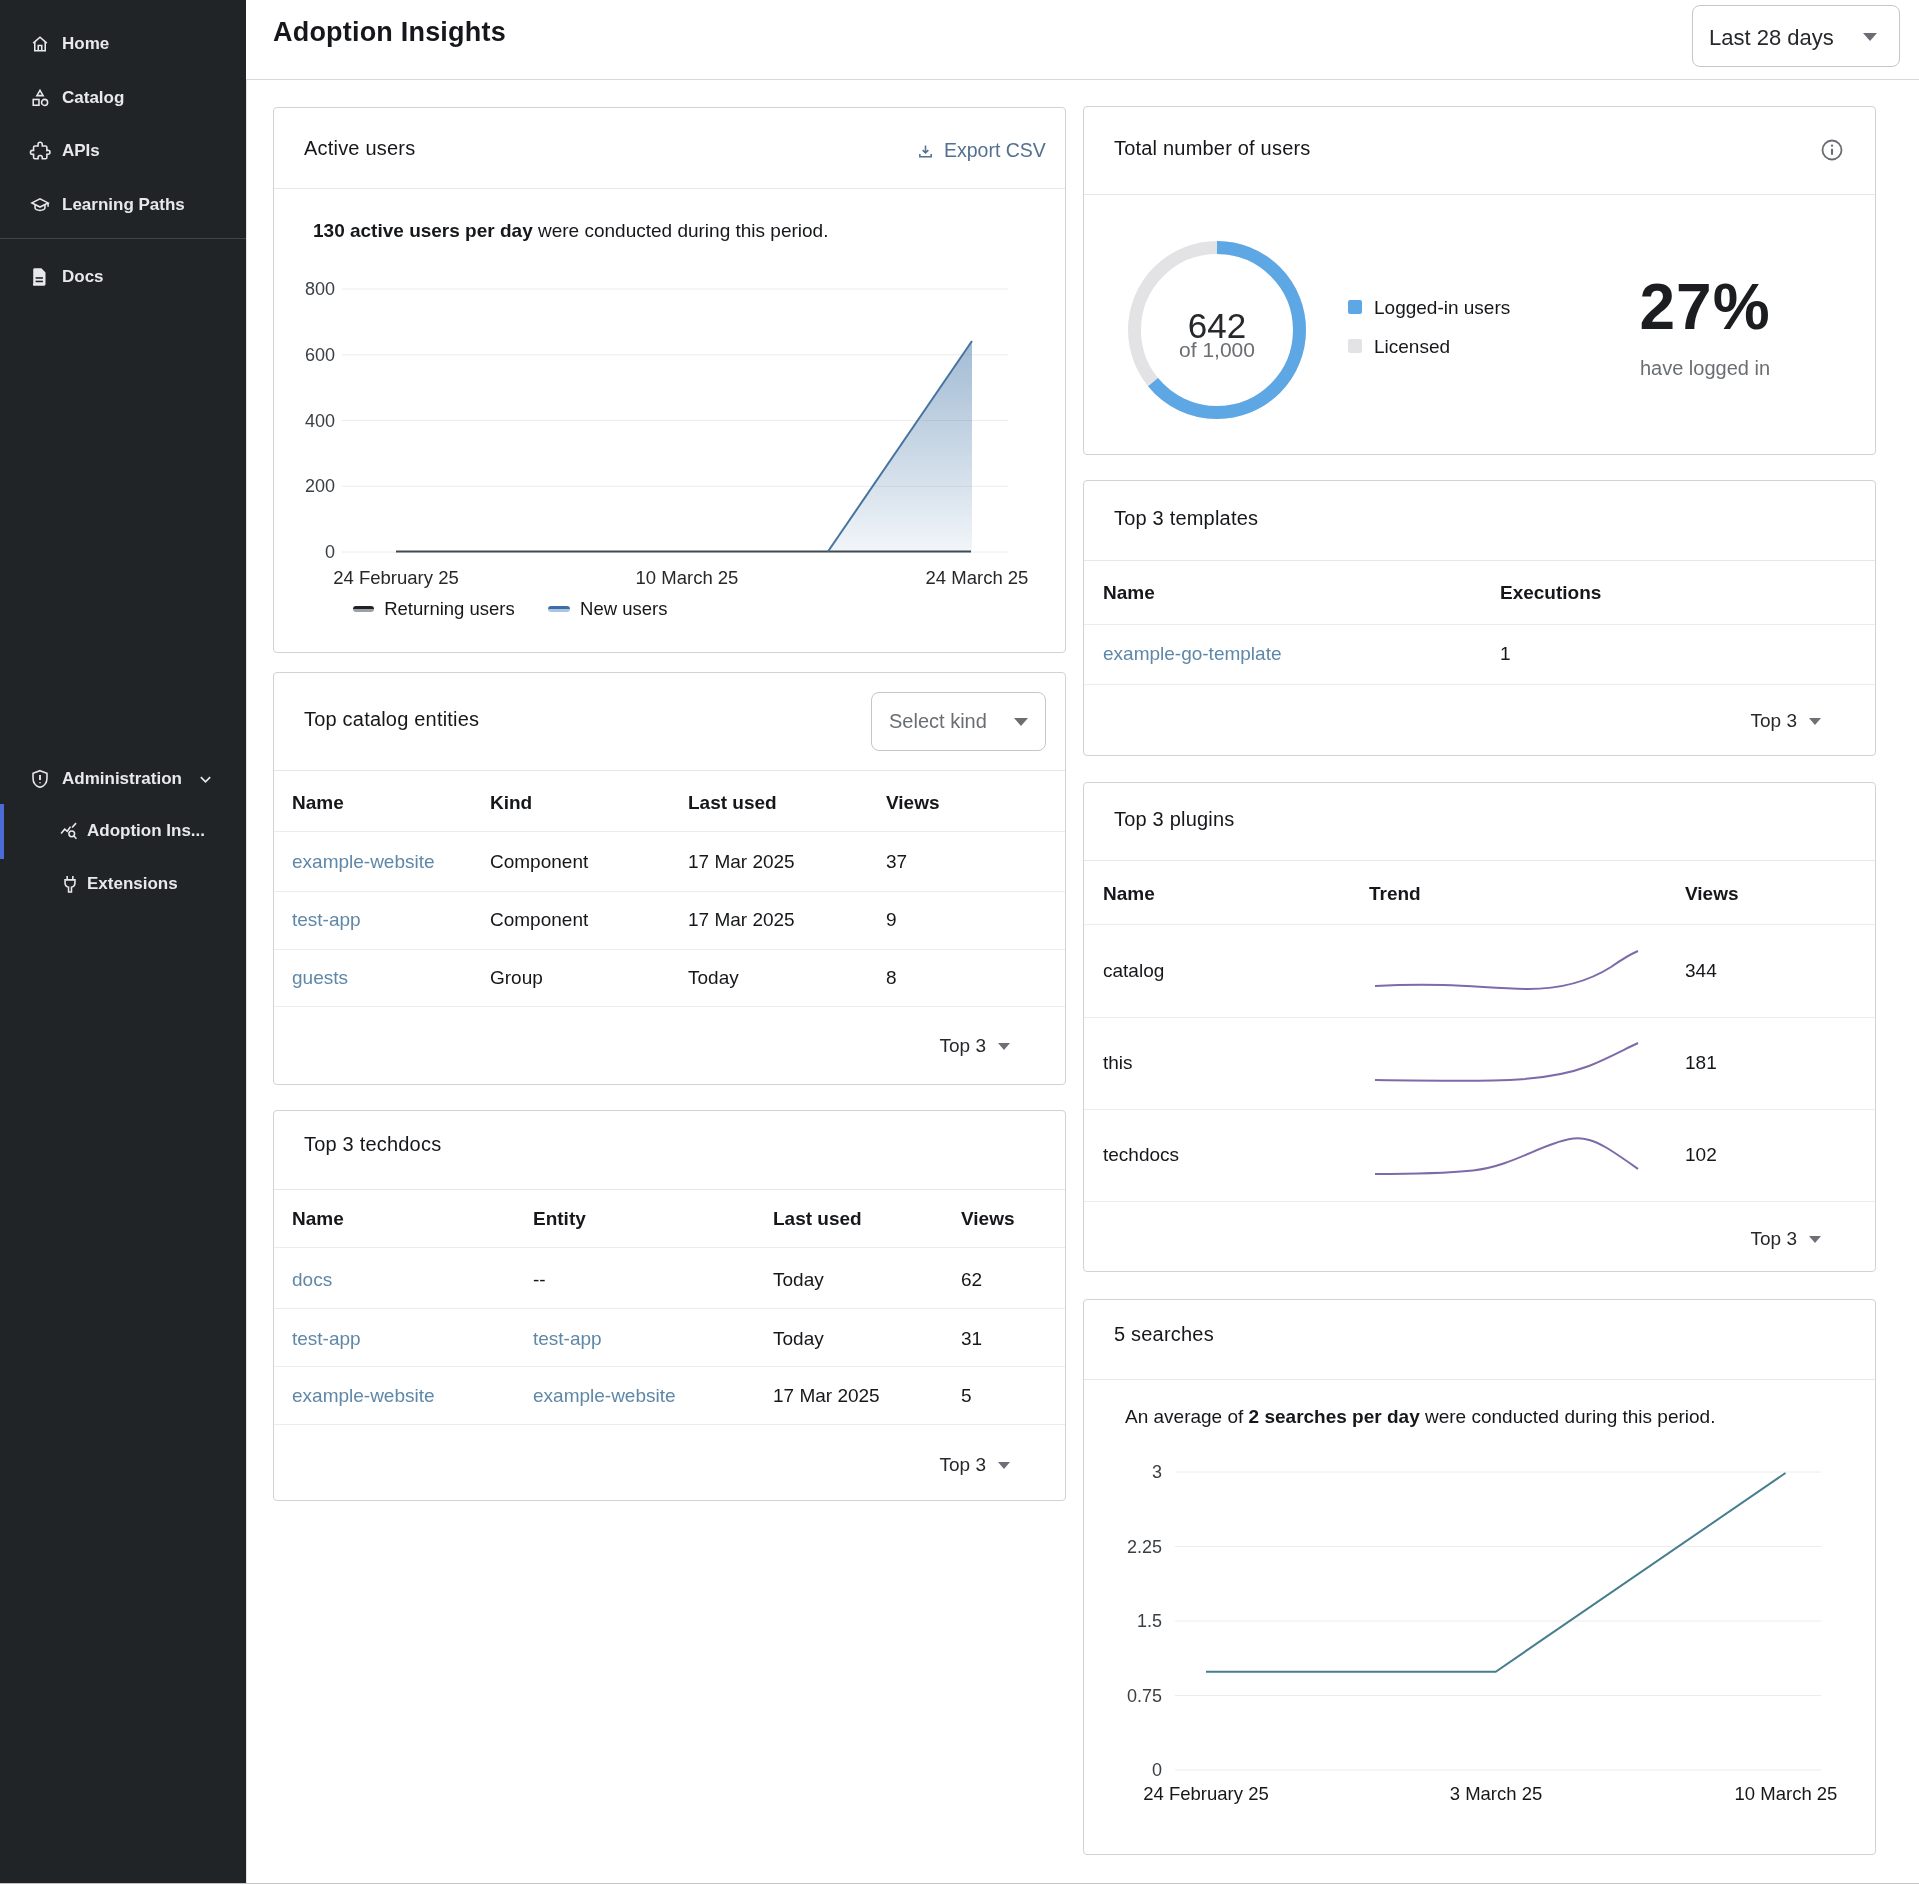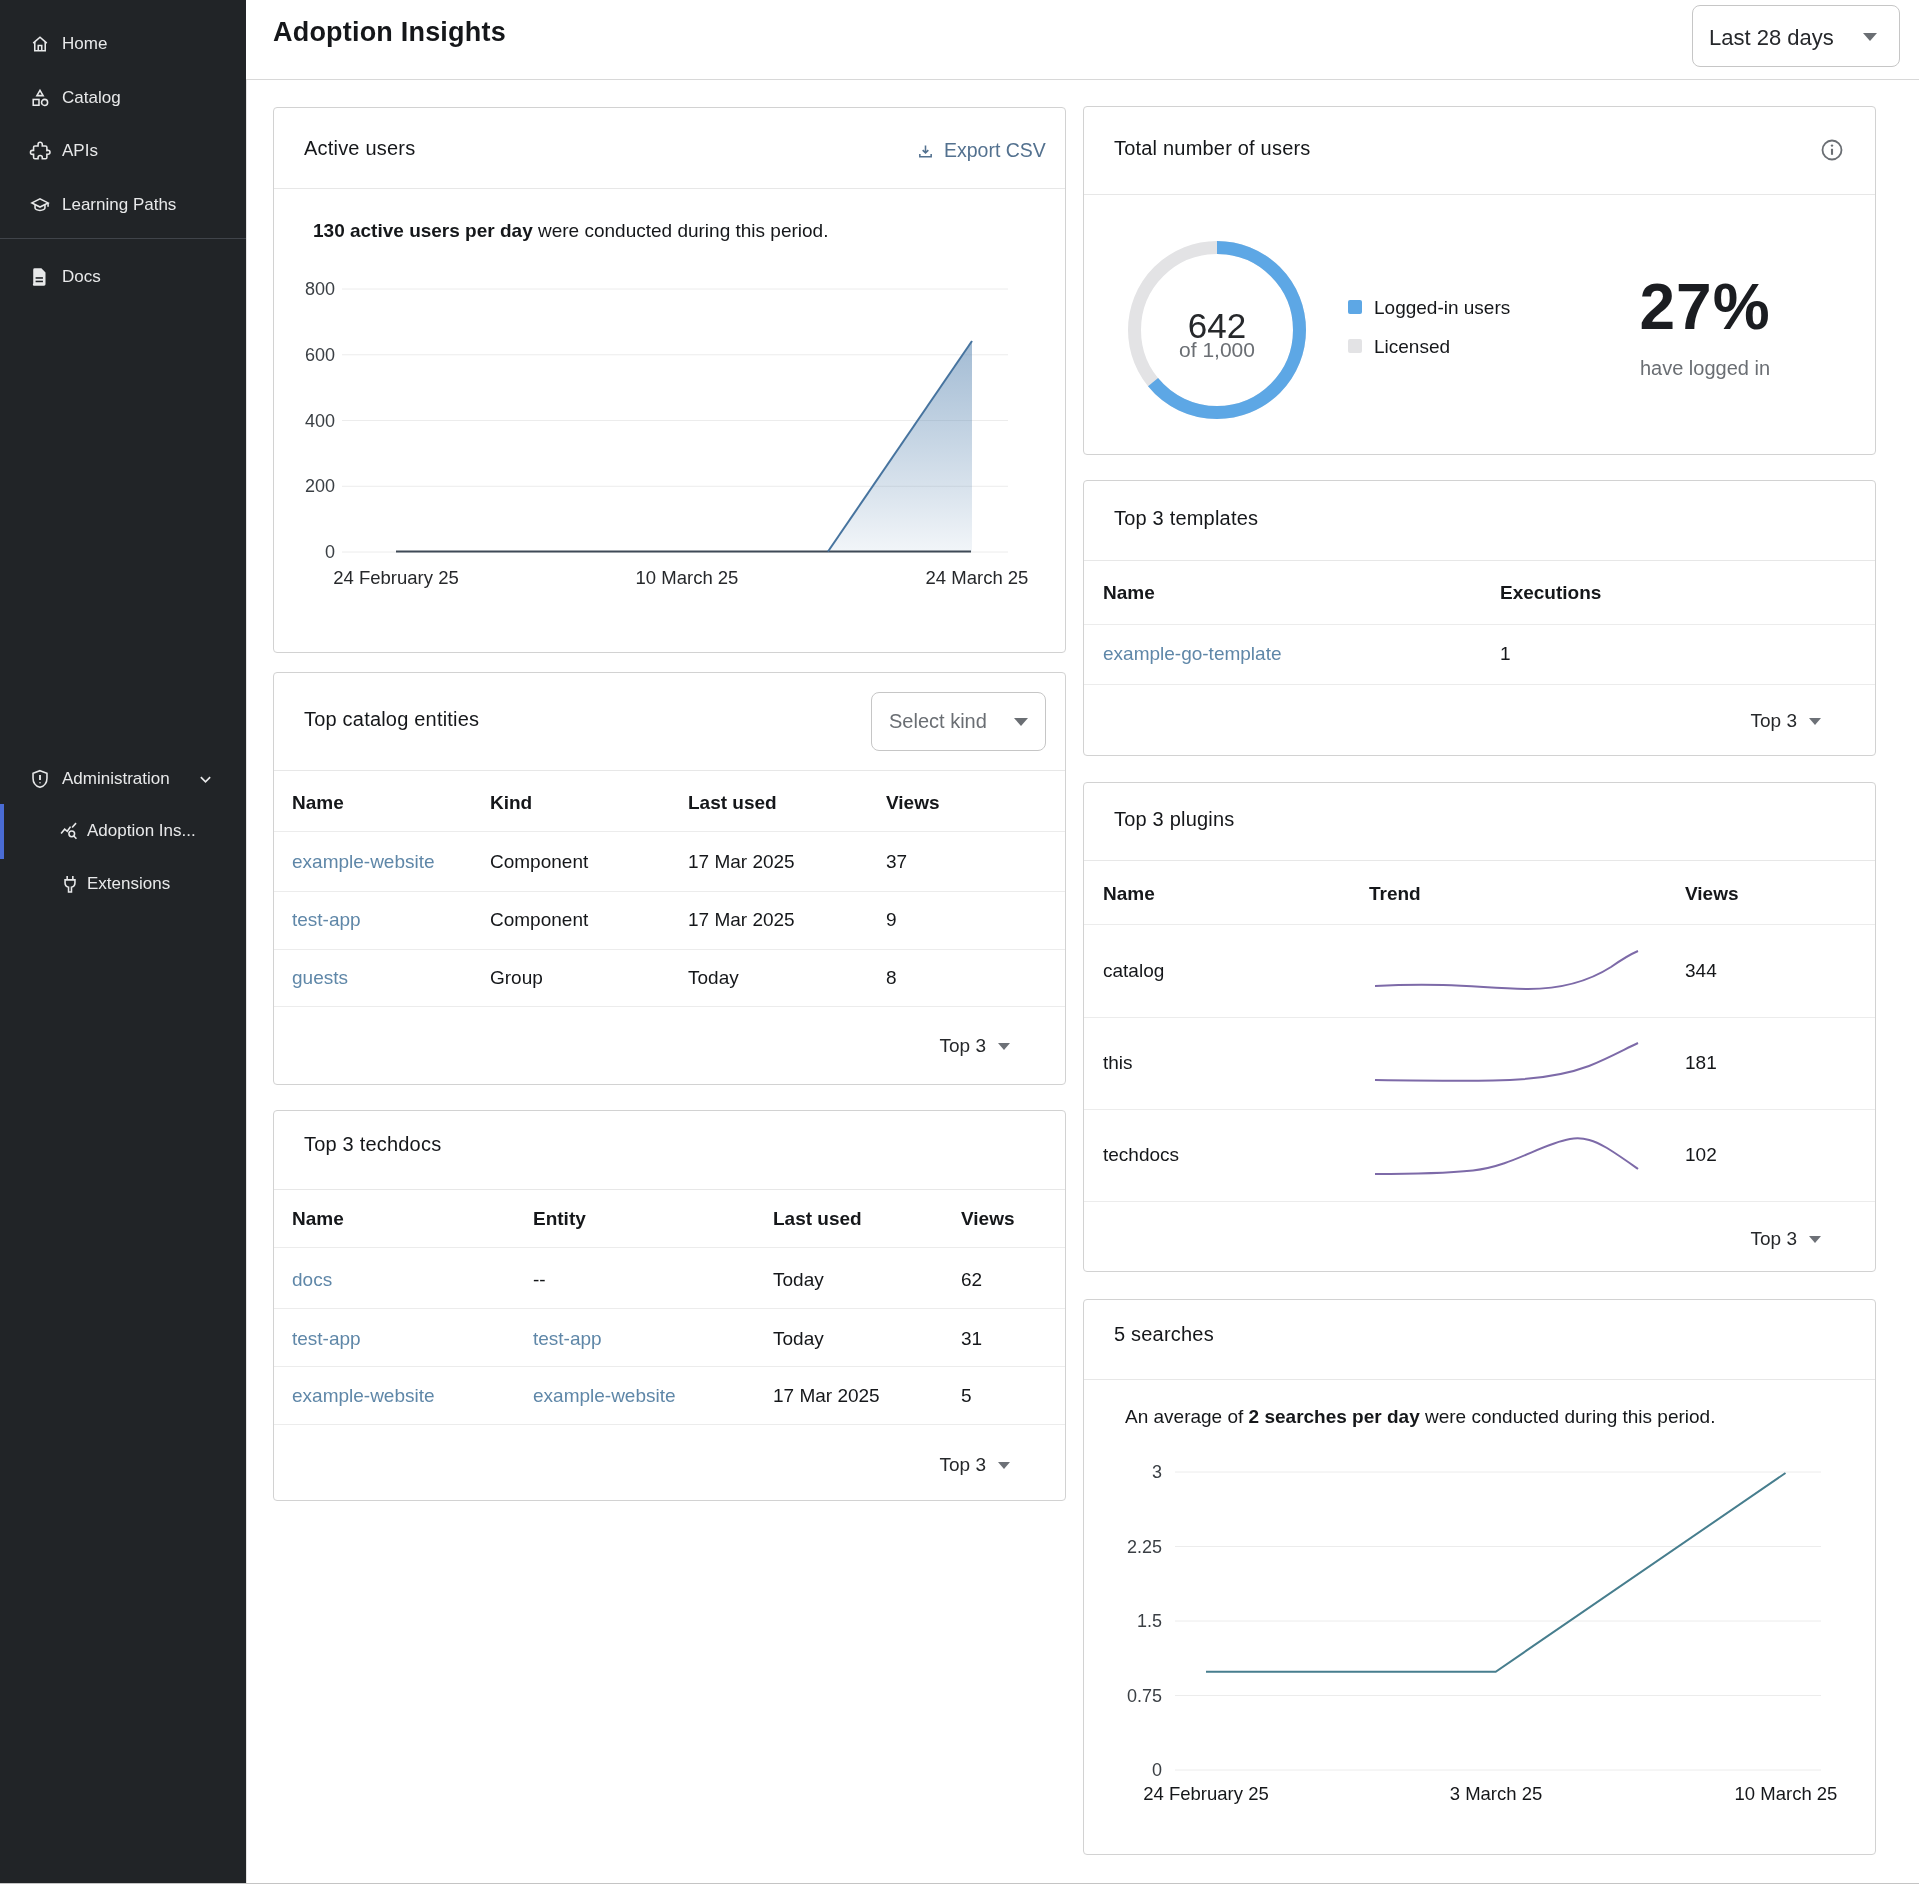--- a/index.html
+++ b/index.html
@@ -1,20 +1,20 @@
 <!DOCTYPE html>
 <html><head>
 <meta charset="utf-8">
 <style>
 * { margin:0; padding:0; box-sizing:border-box; }
 html,body { width:1919px; height:1885px; background:#fff; font-family:"Liberation Sans", sans-serif; color:#15171a; overflow:hidden; }
 .abs { position:absolute; }
 
 #sidebar { position:absolute; left:0; top:0; width:246px; height:1885px; background:#212427; }
-.navitem { position:absolute; left:0; width:246px; height:40px; display:flex; align-items:center; color:#e8e9ea; font-size:17px; font-weight:400; }
+.navitem { position:absolute; left:0; width:246px; height:40px; display:flex; align-items:center; color:#e8e9ea; font-size:17px; font-weight:700; }
 .navitem svg { position:absolute; left:29px; width:22px; height:22px; }
 .navitem .lbl { position:absolute; left:62px; }
 .sub .lbl { left:87px; }
 .sub svg { left:59px; }
 #sdiv { position:absolute; left:0; top:238px; width:246px; height:1px; background:#40444a; }
 #selbar { position:absolute; left:0; top:804px; width:4px; height:55px; background:#4a6cd4; }
 #chev { position:absolute; left:199px; top:773px; width:13px; height:13px; }
 
 #header { position:absolute; left:246px; top:0; width:1673px; height:80px; background:#fff; border-bottom:1px solid #d8d8d8; }
 #title { position:absolute; left:27px; top:17px; font-size:27px; font-weight:700; letter-spacing:0.2px; }
@@ -146,20 +146,26 @@
     </g>
     <polygon points="554,280.5 698,70 698,280.5" fill="url(#aufill)"></polygon>
     <polyline points="122,280.5 697,280.5" fill="none" stroke="#3f4a57" stroke-width="2.2"></polyline>
     <polyline points="554,280.5 698,70" fill="none" stroke="#47749f" stroke-width="2"></polyline>
     <g font-size="18.5" fill="#26282b" text-anchor="middle">
       <text x="122" y="313">24 February 25</text>
       <text x="413" y="313">10 March 25</text>
       <text x="703" y="313">24 March 25</text>
     </g>
   </svg>
+  <div class="abs" style="left:79px; top:490px; width:700px; font-size:18.5px; color:#15171a;">
+    <span style="display:inline-block; width:21px; height:6px; border-radius:3px; background:linear-gradient(#1f2226 50%,#9ca0a5 50%); vertical-align:3px;"></span>
+    <span style="margin-left:5px;">Returning users</span>
+    <span style="display:inline-block; width:22px; height:6px; border-radius:3px; background:linear-gradient(#3f6ea5 50%,#a8c6e4 50%); vertical-align:3px; margin-left:28px;"></span>
+    <span style="margin-left:5px;">New users</span>
+  </div>
 </div>
 
 <div class="card" id="card-entities" style="left:273px; top:672px; width:793px; height:413px;">
   <div class="ctitle" style="top:35px;">Top catalog entities</div>
   <div class="abs" style="left:597px; top:19px; width:175px; height:59px; border:1px solid #c6c6c6; border-radius:8px;">
     <span class="abs" style="left:17px; top:17px; font-size:20px; color:#6a6e73;">Select kind</span>
     <span class="abs" style="right:17px; top:25px; width:0; height:0; border-left:7px solid transparent; border-right:7px solid transparent; border-top:8px solid #6a6e73;"></span>
   </div>
   <div class="cdiv" style="top:97px;"></div>
   <div class="th" style="left:18px; top:119px;">Name</div>

